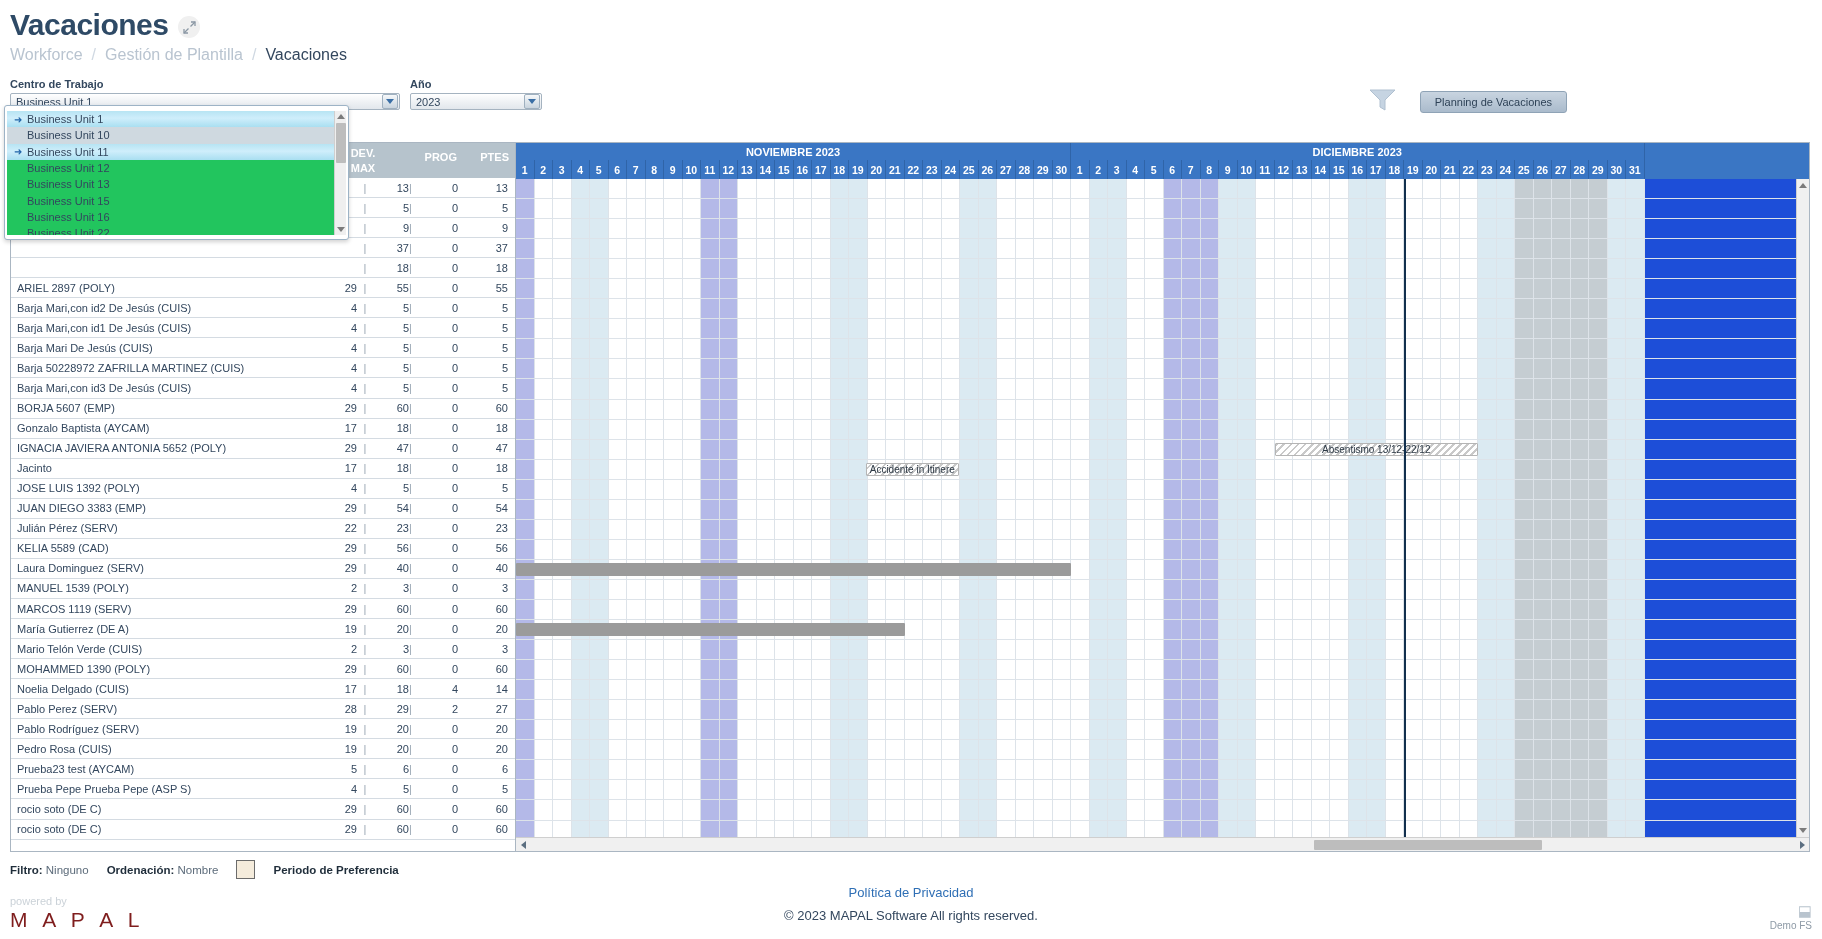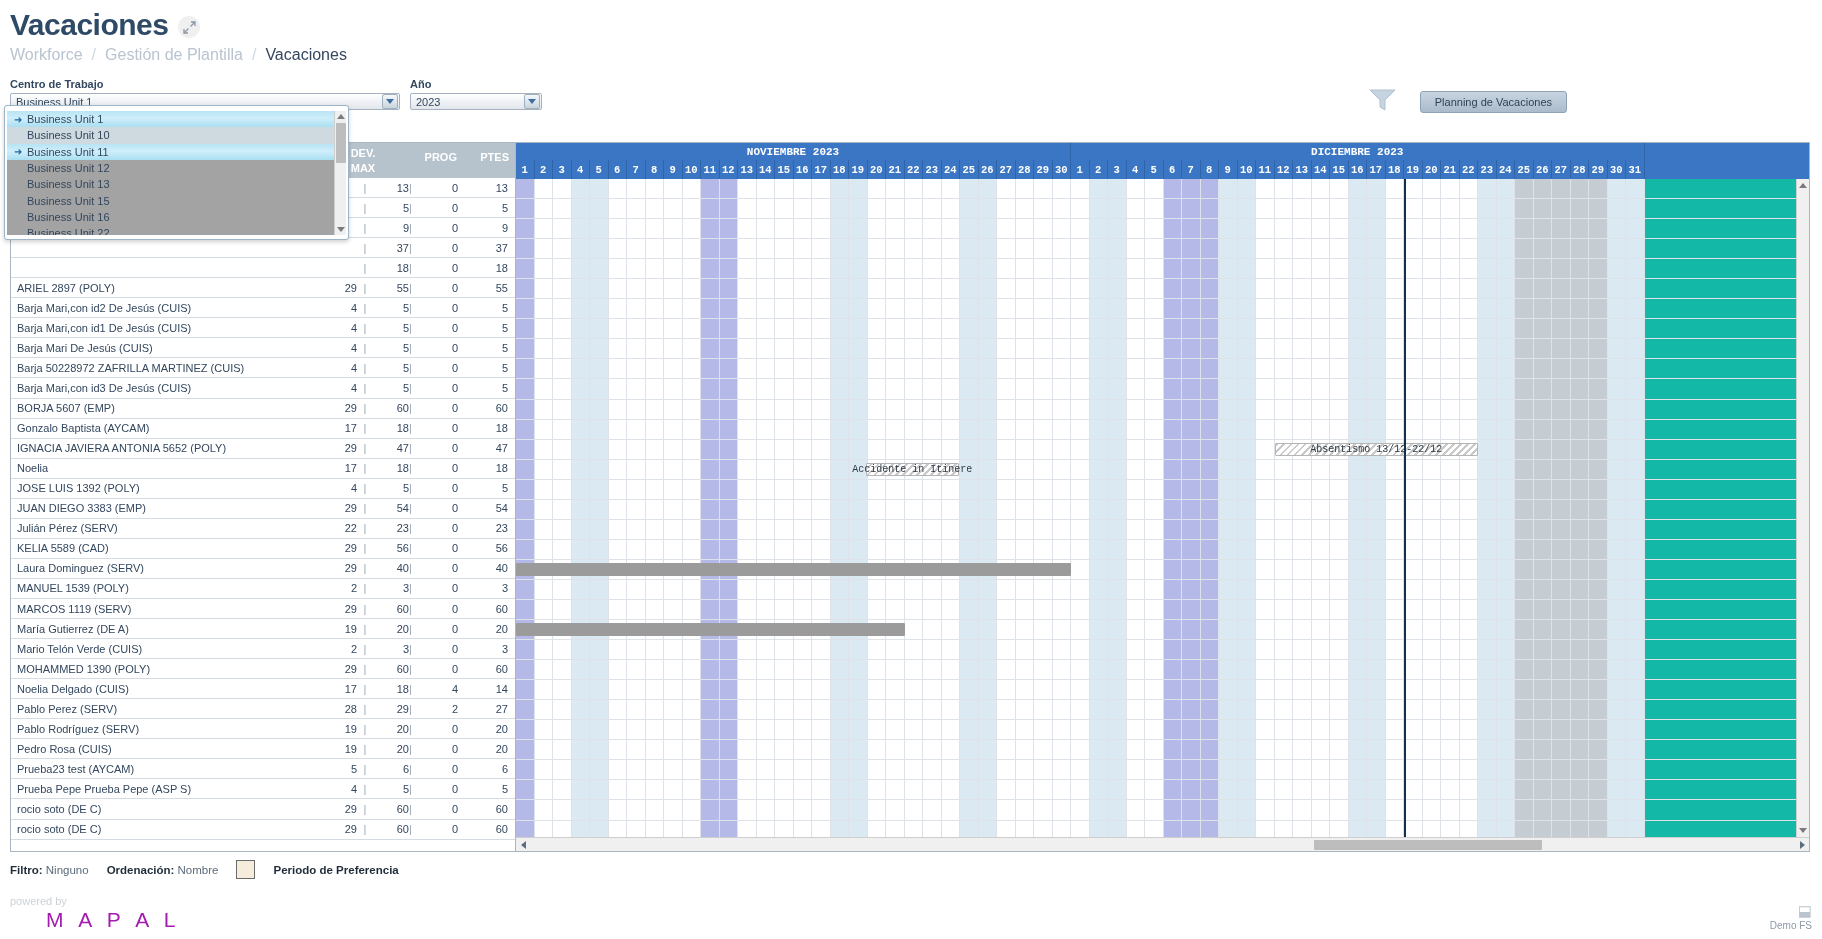--- a/index.html
+++ b/index.html
@@ -68,21 +68,21 @@
     border-radius: 3px; padding: 5px 2px 2px 2px; z-index: 50;
     box-shadow: 0 2px 4px rgba(0,0,0,0.18);
   }
   .dd-inner {
     position: relative; height: 124px; overflow: hidden;
     background: #d7e0e6;
   }
   .dd-item {
     height: 16.3px; display: flex; align-items: center;
     font-size: 11px; color: #33475e; padding-left: 7px;
-    background: #a3a3a3; cursor: pointer;
+    background: #22c55e; cursor: pointer;
   }
   .dd-item.alt { background: #cfd9e0; }
   .dd-item.sel {
     background: linear-gradient(to bottom,#b7e4f3 0%,#cfeefb 45%,#a9dff1 100%);
   }
   .dd-item .tick { width: 13px; color: #2266aa; font-size: 10px; }
   .dd-scroll {
     position: absolute; right: 0; top: 0; width: 12px; height: 124px;
     background: #efefef; border-left: 1px solid #cfcfcf;
   }
@@ -108,21 +108,21 @@
   }
 
   
   .grid {
     position: absolute; left: 10px; top: 142px;
     width: 1800px; height: 710px; display: flex;
   }
   .left-pane { width: 506px; flex: 0 0 506px; }
   .right-pane {
     flex: 1; border: 1px solid #aab6c2; border-left: none;
-    background: #14b8a6; position: relative; overflow: hidden; font-family: Liberation Mono, monospace;
+    background: #1d4ed8; position: relative; overflow: hidden;
   }
 
   
   .lt-head {
     display: flex; background: #b6c3cc; color: #ffffff;
     font-weight: bold; font-size: 11px; height: 36px;
     border: 1px solid #aab6c2; border-bottom: none;
   }
   .lt-head .c-name { flex: 1; }
   .lt-head .c-dm {
@@ -240,21 +240,21 @@
   .swatch {
     width: 19px; height: 19px; background: #f5ecdc;
     border: 1px solid #6b6b6b; display: inline-block;
   }
   .legend .pref { font-weight: bold; color: #1f2d3a; }
 
   
   .mapal { position: absolute; left: 10px; top: 895px; }
   .mapal .pb { font-size: 11px; color: #cbd2d8; line-height: 13px; }
   .mapal .wm {
-    font-size: 21px; color: #a21caf; letter-spacing: 5px; line-height: 24px; margin-left: 36px;
+    font-size: 21px; color: #7f1d1d; letter-spacing: 5px; line-height: 24px;
   }
   .foot-center {
     position: absolute; left: 0; right: 0; top: 885px; text-align: center;
   }
   .foot-center .lnk {
     color: #2f6fb5; font-size: 13px; cursor: pointer; display: block;
   }
   .foot-center .cp {
     color: #33475e; font-size: 13px; margin-top: 8px; display: block;
   }
@@ -497,21 +497,21 @@
           <div class="row">
             <span class="nm">IGNACIA JAVIERA ANTONIA 5652 (POLY)</span>
             <span class="dv">29</span>
             <span class="pipe">|</span>
             <span class="mx">47</span>
             <span class="pipe2">|</span>
             <span class="pg">0</span>
             <span class="pt">47</span>
           </div>
           <div class="row">
-            <span class="nm">Noelia</span>
+            <span class="nm">Jacinto</span>
             <span class="dv">17</span>
             <span class="pipe">|</span>
             <span class="mx">18</span>
             <span class="pipe2">|</span>
             <span class="pg">0</span>
             <span class="pt">18</span>
           </div>
           <div class="row">
             <span class="nm">JOSE LUIS 1392 (POLY)</span>
             <span class="dv">4</span>
@@ -2861,19 +2861,23 @@
     </span>
     <span class="swatch"></span>
     <span class="pref">Periodo de Preferencia</span>
   </div>
 
   <div class="mapal">
     <div class="pb">powered by</div>
     <div class="wm">M A P A L</div>
   </div>
 
+  <div class="foot-center">
+    <span class="lnk">Política de Privacidad</span>
+    <span class="cp">© 2023 MAPAL Software All rights reserved.</span>
+  </div>
 
   <div class="demo">
     <span class="ic">⬓</span>
     <span>Demo FS</span>
   </div>
 
 </div>
 
 </body></html>

